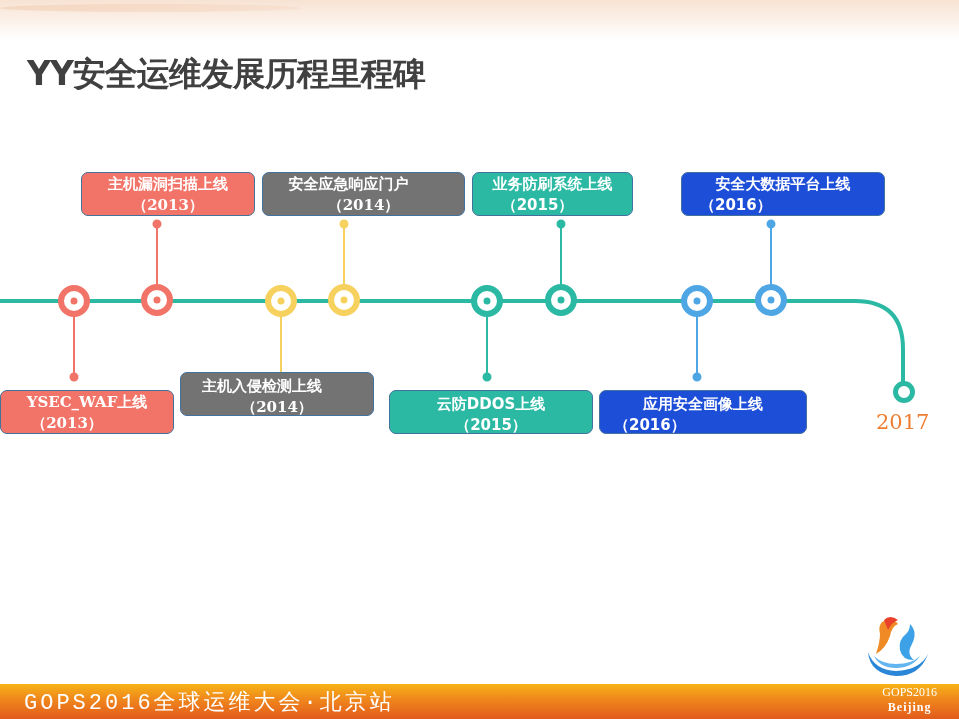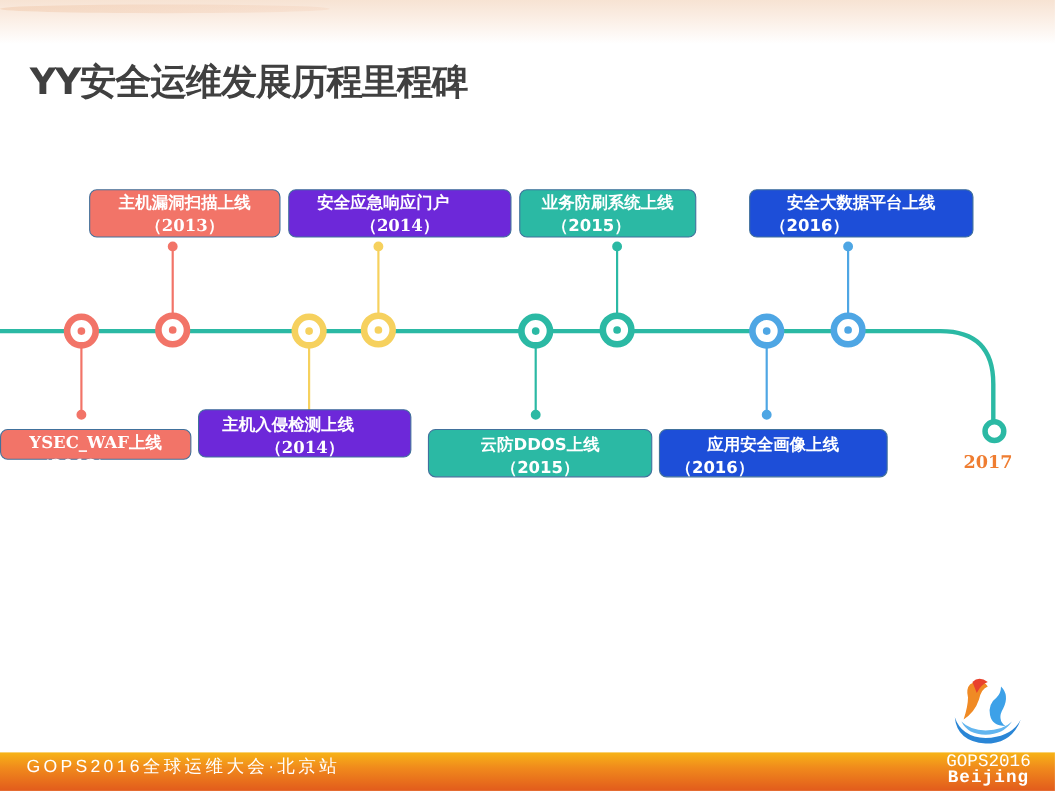--- a/index.html
+++ b/index.html
@@ -25,41 +25,41 @@
   svg.timeline { position: absolute; left: 0; top: 0; }
   .box {
     position: absolute; box-sizing: border-box;
     border: 1.5px solid #41719c; border-radius: 7px;
     color: #fff; text-align: center;
     font-family: "DejaVu Serif", serif; font-weight: bold;
     font-size: 15px; line-height: 21px; padding-top: 1px;
   }
   .box .yr { display: block; }
   .red { background: #f27468; }
-  .yellow { background: #6d28d9; }
+  .yellow { background: #737373; }
   .teal { background: #2bb9a4; }
   .blue { background: #1d4ed8; }
   .end-year {
     position: absolute; left: 876px; top: 410px;
-    font-family: "DejaVu Serif", serif; font-weight: bold;
-    font-size: 16px; color: #ef7d31;
+    font-family: "DejaVu Serif", serif; font-weight: normal;
+    font-size: 21px; color: #ef7d31;
   }
   .footer {
     position: absolute; left: 0; top: 684px; width: 959px; height: 35px;
     background: linear-gradient(180deg, #f7b417 0%, #f08a1c 40%, #e25b1c 100%);
   }
   .footer-text {
     position: absolute; left: 24px; top: 3px;
-    color: #fff; font-size: 16px; letter-spacing: 3px;
-    font-family: Liberation Sans, sans-serif;
+    color: #fff; font-size: 22px; letter-spacing: 3px;
+    font-family: Liberation Mono, monospace;
   }
   .footer-brand {
     position: absolute; right: 22px; top: 1px; text-align: center;
-    color: #fff; font-size: 16px; line-height: 15px;
-    font-family: Liberation Mono, monospace;
+    color: #fff; font-size: 12px; line-height: 15px;
+    font-family: Liberation Serif, serif;
   }
   .footer-brand .city { letter-spacing: 1px; font-weight: bold; }
   .logo { position: absolute; left: 862px; top: 614px; }
 </style>
 </head>
 <body>
 
 <div class="top-band"></div>
 
 <div class="title">YY安全运维发展历程里程碑</div>
@@ -148,21 +148,21 @@
 </div>
 <div class="box teal" style="left:472px;top:172px;width:161px;height:44px;">
   <span>业务防刷系统上线</span>
   <span class="yr" style="font-family:'DejaVu Sans',sans-serif;margin-left:-30px;">（2015）</span>
 </div>
 <div class="box blue" style="left:681px;top:172px;width:204px;height:44px;">
   <span>安全大数据平台上线</span>
   <span class="yr" style="font-family:'DejaVu Sans',sans-serif;text-align:left;padding-left:18px;">（2016）</span>
 </div>
 
-<div class="box red" style="left:0px;top:390px;width:174px;height:28px;">
+<div class="box red" style="left:0px;top:390px;width:174px;height:44px;">
   <span>YSEC_WAF上线</span>
   <span class="yr" style="margin-left:-40px;">（2013）</span>
 </div>
 <div class="box yellow" style="left:180px;top:372px;width:194px;height:44px;padding-top:3px;">
   <span style="margin-left:-30px;">主机入侵检测上线</span>
   <span class="yr">（2014）</span>
 </div>
 <div class="box teal" style="left:389px;top:390px;width:204px;height:44px;padding-top:3px;">
   <span style="font-family:'DejaVu Sans',sans-serif;">云防DDOS上线</span>
   <span class="yr" style="font-family:'DejaVu Sans',sans-serif;">（2015）</span>

